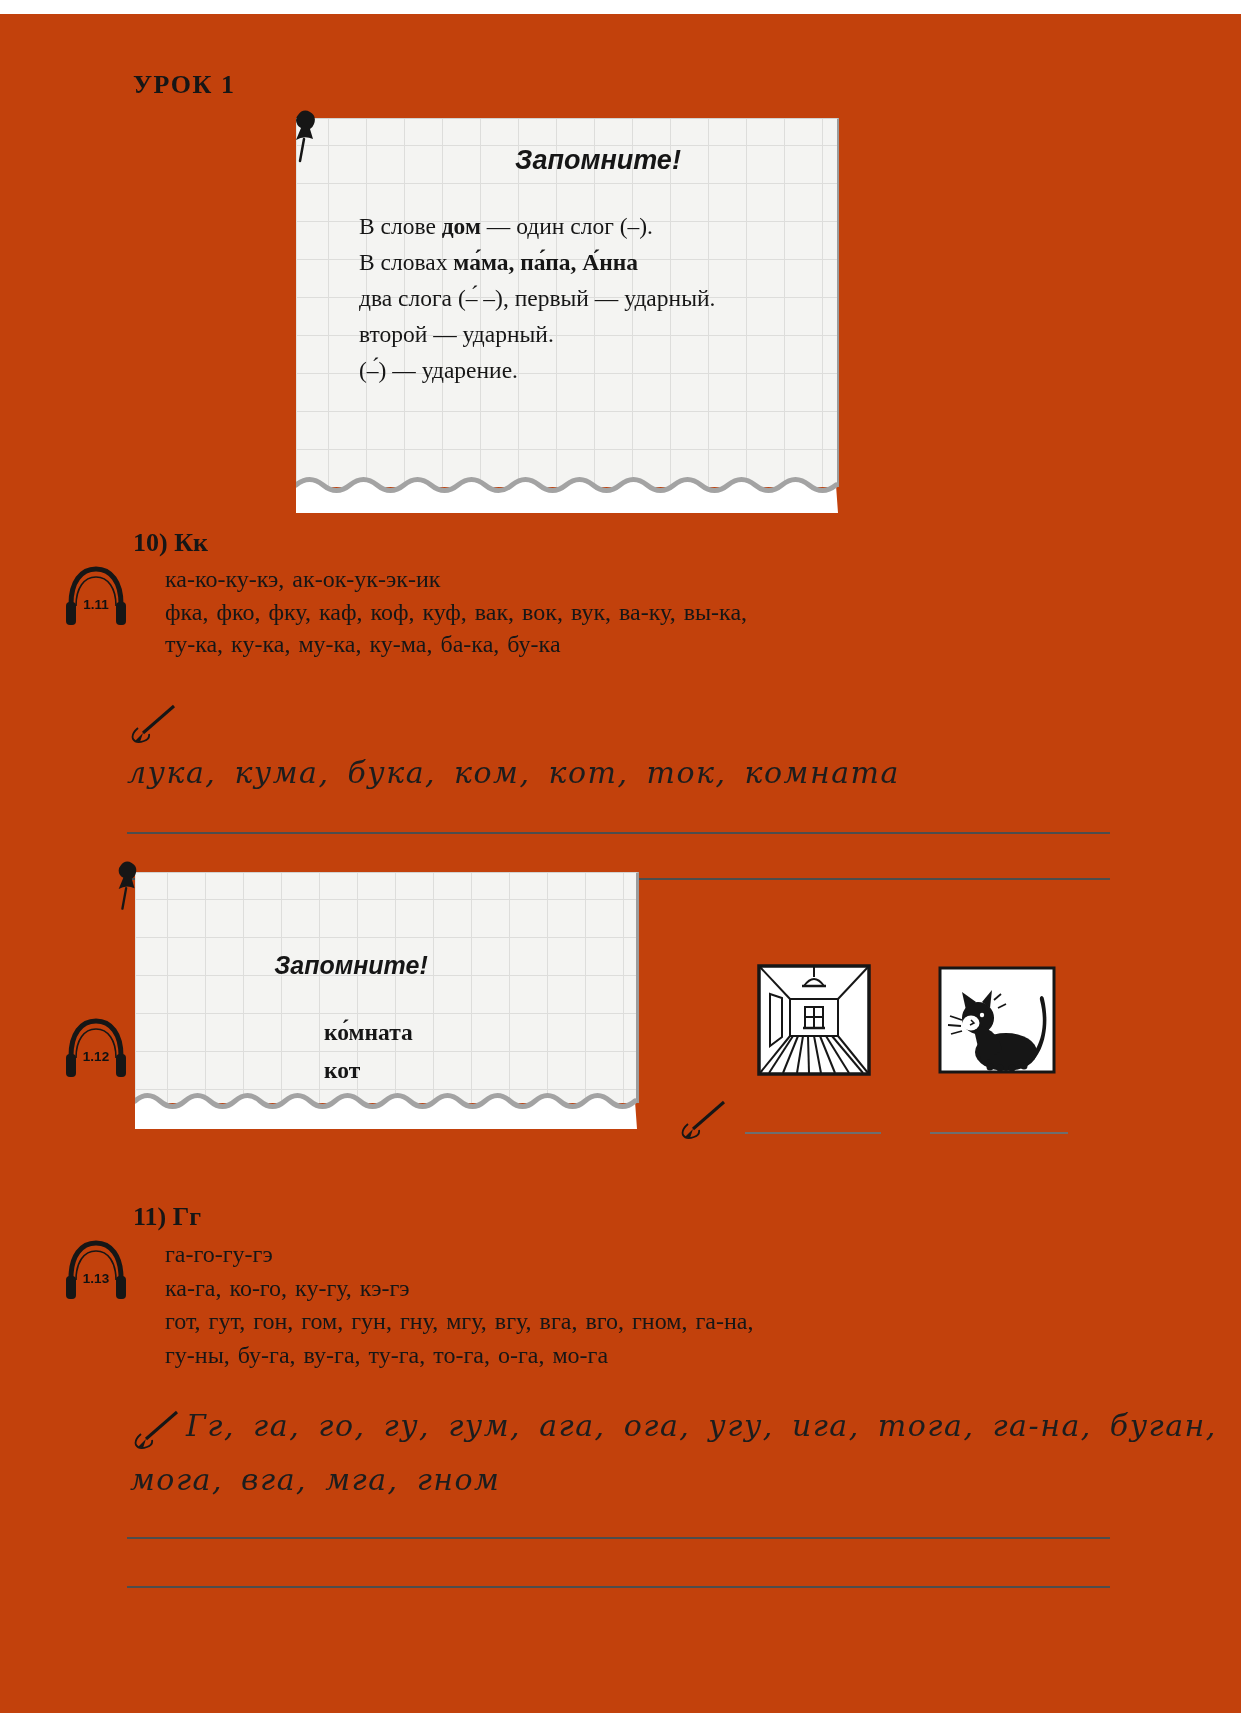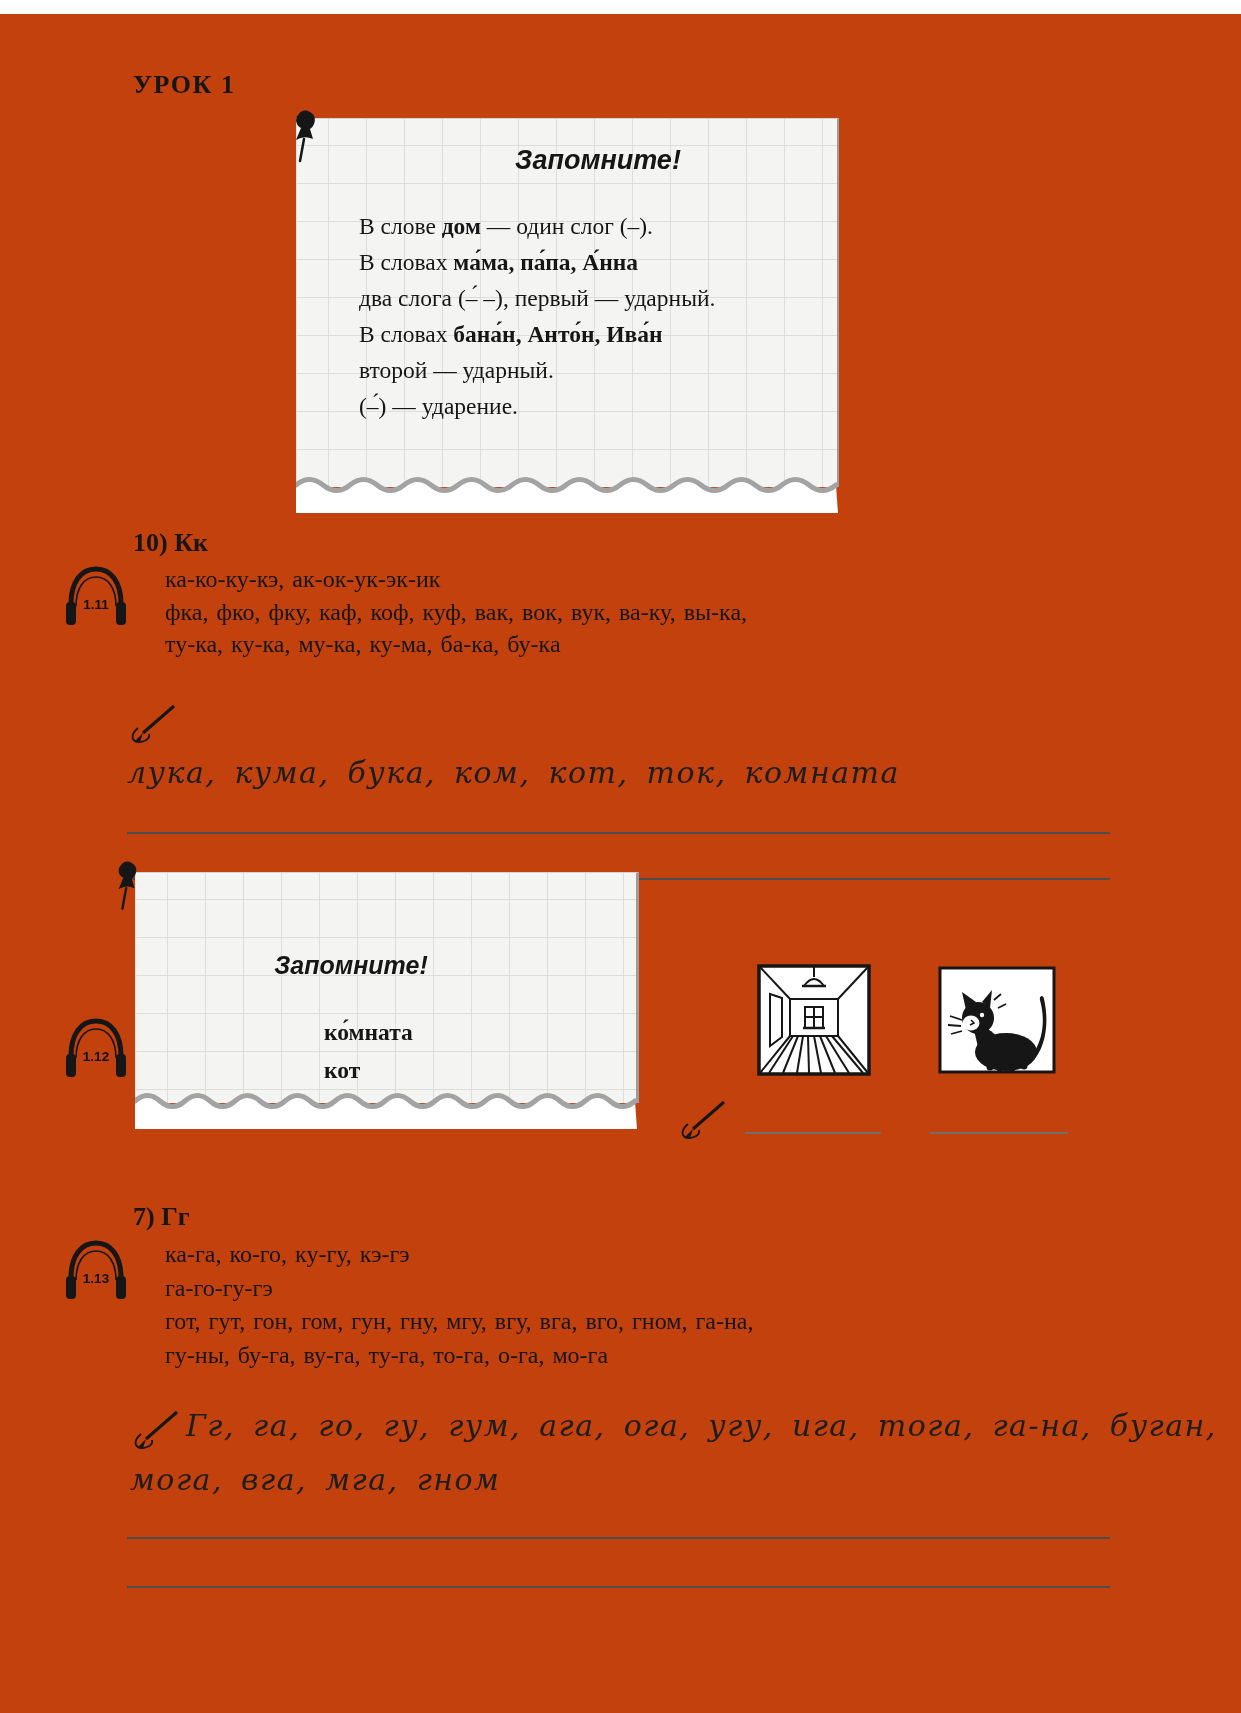--- a/index.html
+++ b/index.html
@@ -43,21 +43,20 @@
     <path d="M7 6 Q12 -1 19 3 Q26 7 23 15 Q22 18 19 20 L22 30 Q13 26 5 31 L10 19 Q5 16 5 11 Q5 8 7 6 Z" fill="#161616"></path>
     <path d="M13 30 L9 52" stroke="#161616" stroke-width="2.5" stroke-linecap="round" fill="none"></path>
   </svg>
 
   <div id="note1" class="abs notebox" style="left:296px;top:104px;width:540px;height:368px;">
     <div class="note-title">Запомните!</div>
     <div class="note-lines">
       <div class="note-line"><span>В слове </span><b>дом</b><span> — один слог (–).</span></div>
       <div class="note-line"><span>В словах </span><b>ма́ма, па́па, А́нна</b><span></span></div>
       <div class="note-line"><span>два слога (–́ –), первый — ударный.</span><b></b><span></span></div>
-      <div class="note-line"><span>В словах </span><b>бана́н, Анто́н, Ива́н</b><span></span></div>
       <div class="note-line"><span>второй — ударный.</span><b></b><span></span></div>
       <div class="note-line"><span>(–́) — ударение.</span><b></b><span></span></div>
     </div>
     <svg class="wave" width="542" height="48" viewBox="0 0 542 48">
       <path d="M0 20 q13.5 -11 27 0 t27 0 t27 0 t27 0 t27 0 t27 0 t27 0 t27 0 t27 0 t27 0 t27 0 t27 0 t27 0 t27 0 t27 0 t27 0 t27 0 t27 0 t27 0 t27 0 L542 48 L0 48 Z" fill="#ffffff"></path>
       <path d="M0 20 q13.5 -11 27 0 t27 0 t27 0 t27 0 t27 0 t27 0 t27 0 t27 0 t27 0 t27 0 t27 0 t27 0 t27 0 t27 0 t27 0 t27 0 t27 0 t27 0 t27 0 t27 0" fill="none" stroke="#a3a3a3" stroke-width="5" stroke-linecap="round"></path>
     </svg>
   </div>
 
   <div class="abs sec-head" style="left:133px;top:514px;">10) Кк</div>
@@ -167,35 +166,35 @@
   </svg>
 
   <svg class="abs" style="left:680px;top:1086px;" width="46" height="40" viewBox="0 0 46 40">
     <line x1="13" y1="29" x2="44" y2="2" stroke="#161616" stroke-width="3"></line>
     <path d="M13 29 L5 37 L10 38 Z" fill="#161616"></path>
     <path d="M8 24 Q1 30 3 35 Q6 40 14 37 Q20 35 19 30" fill="none" stroke="#161616" stroke-width="1.8"></path>
   </svg>
   <div class="abs blankline" style="left:745px;top:1118px;width:136px;"></div>
   <div class="abs blankline" style="left:930px;top:1118px;width:138px;"></div>
 
-  <div class="abs sec-head" style="left:133px;top:1188px;">7) Гг</div>
+  <div class="abs sec-head" style="left:133px;top:1188px;">11) Гг</div>
 
   <div class="abs audio" style="left:64px;top:1222px;">
     <svg width="64" height="66" viewBox="0 0 64 66">
       <path d="M7 42 C7 20 17 7 32 7 C47 7 57 20 57 42" fill="none" stroke="#161616" stroke-width="5"></path>
       <path d="M12 44 C12 26 20 15 32 15 C44 15 52 26 52 44" fill="none" stroke="#161616" stroke-width="1.6"></path>
       <rect x="2" y="40" width="10" height="23" rx="4" fill="#161616"></rect>
       <rect x="52" y="40" width="10" height="23" rx="4" fill="#161616"></rect>
     </svg>
     <span class="num">1.13</span>
   </div>
 
   <div class="abs drills g" style="left:165px;top:1224px;">
+    <div>га-го-гу-гэ</div>
     <div>ка-га, ко-го, ку-гу, кэ-гэ</div>
-    <div>га-го-гу-гэ</div>
     <div>гот, гут, гон, гом, гун, гну, мгу, вгу, вга, вго, гном, га-на,</div>
     <div>гу-ны, бу-га, ву-га, ту-га, то-га, о-га, мо-га</div>
   </div>
 
   <svg class="abs" style="left:133px;top:1396px;" width="46" height="40" viewBox="0 0 46 40">
     <line x1="13" y1="29" x2="44" y2="2" stroke="#161616" stroke-width="3"></line>
     <path d="M13 29 L5 37 L10 38 Z" fill="#161616"></path>
     <path d="M8 24 Q1 30 3 35 Q6 40 14 37 Q20 35 19 30" fill="none" stroke="#161616" stroke-width="1.8"></path>
   </svg>
   <div class="abs cursive" style="left:186px;top:1394px;">Гг, га, го, гу, гум, ага, ога, угу, ига, тога, га-на, буган,</div>

